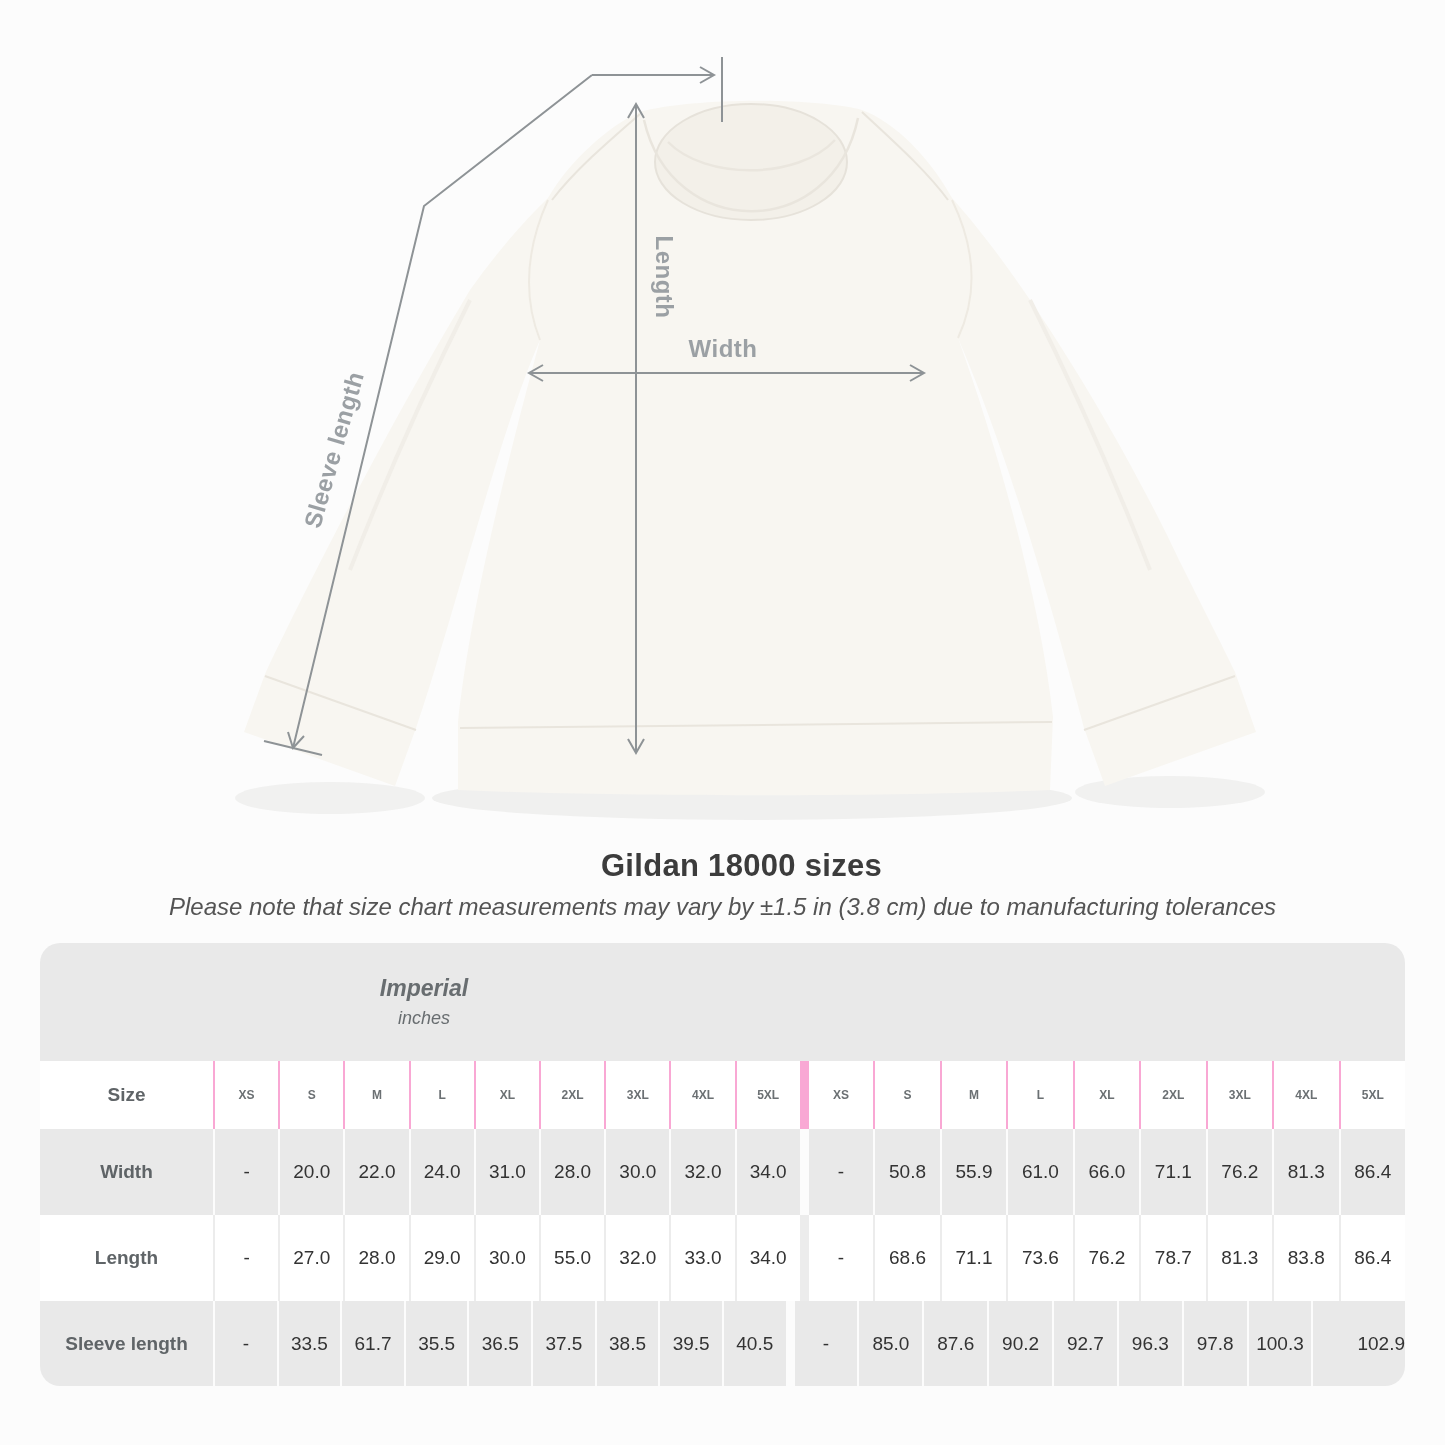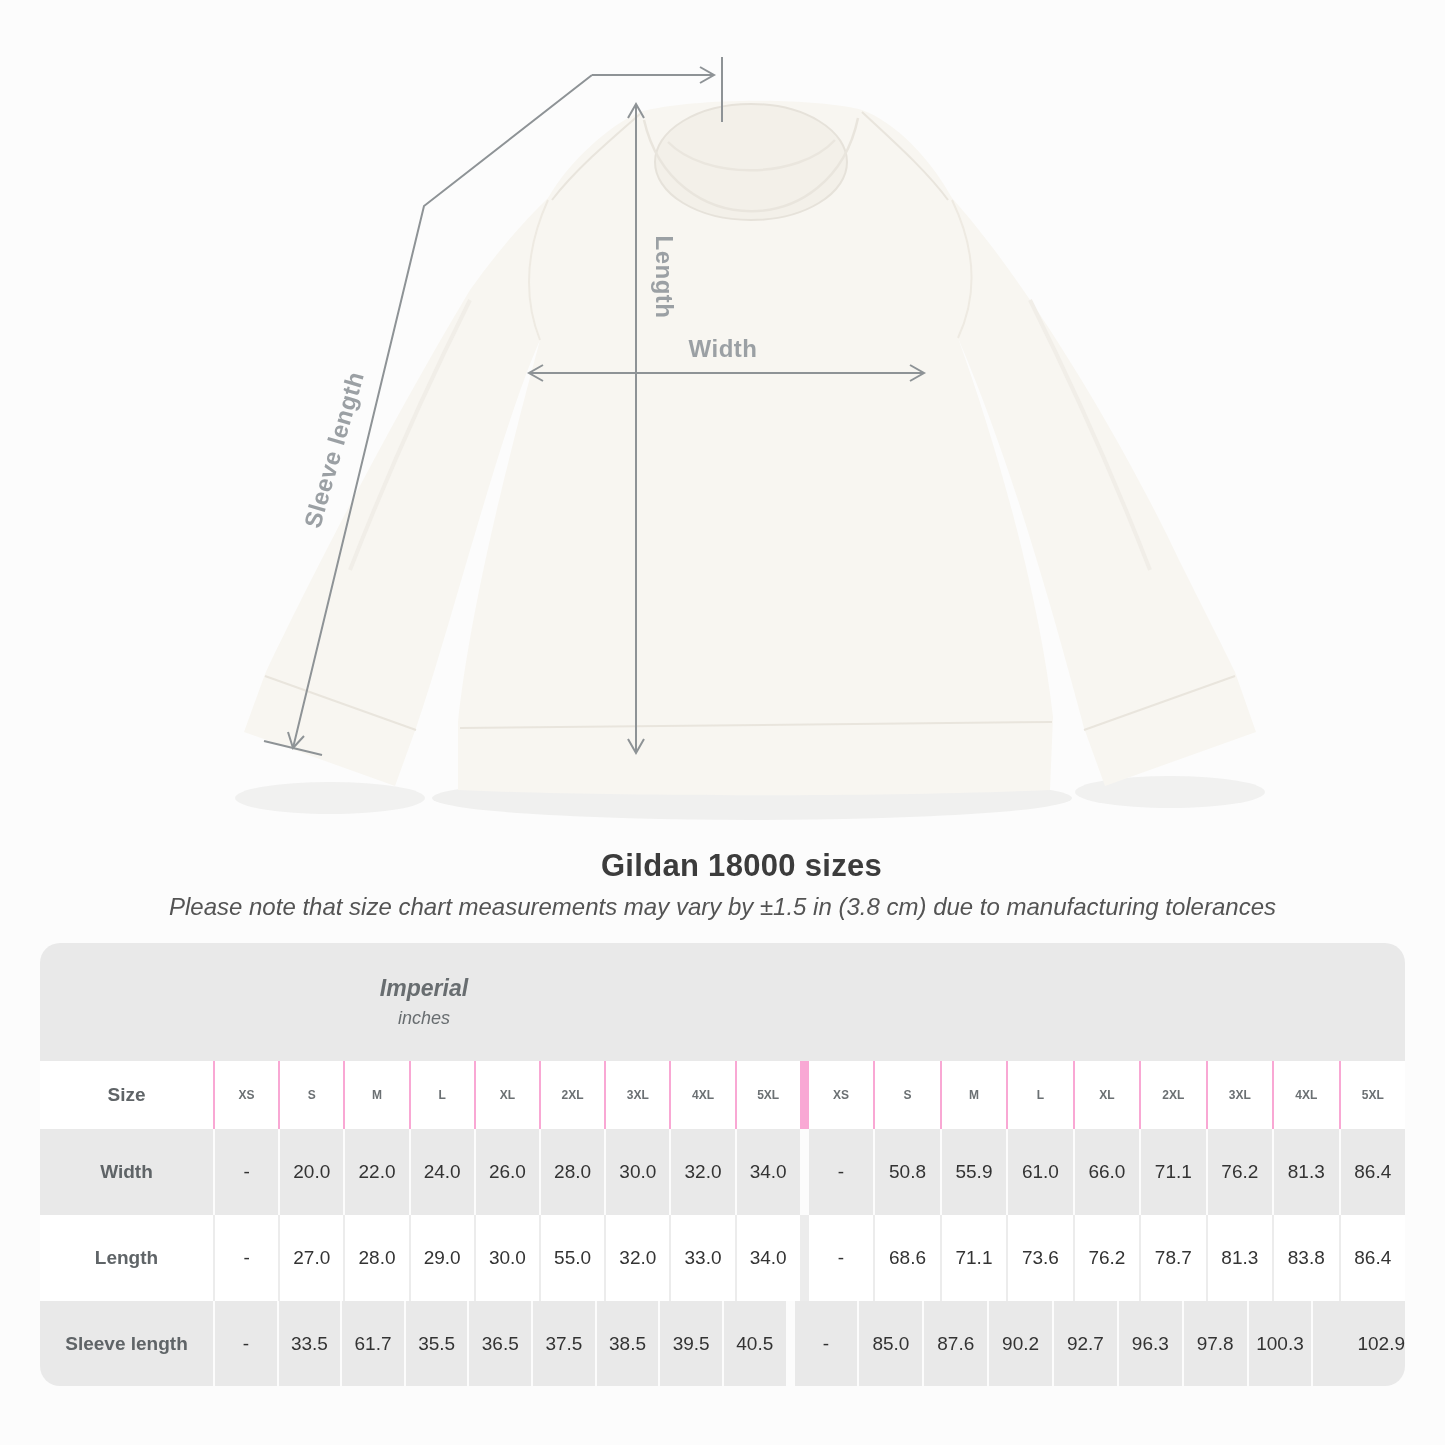--- a/index.html
+++ b/index.html
@@ -159,21 +159,21 @@
     <div class="c-size">4XL</div>
     <div class="c-size">5XL</div>
   </div>
 
   <div class="t-row row-gray">
     <div class="c-rowlabel">Width</div>
     <div class="c-val">-</div>
     <div class="c-val">20.0</div>
     <div class="c-val">22.0</div>
     <div class="c-val">24.0</div>
-    <div class="c-val">26.0</div>
+    <div class="c-val">31.0</div>
     <div class="c-val">28.0</div>
     <div class="c-val">30.0</div>
     <div class="c-val">32.0</div>
     <div class="c-val">34.0</div>
     <div class="spacer"></div>
     <div class="c-val">-</div>
     <div class="c-val">50.8</div>
     <div class="c-val">55.9</div>
     <div class="c-val">61.0</div>
     <div class="c-val">66.0</div>

